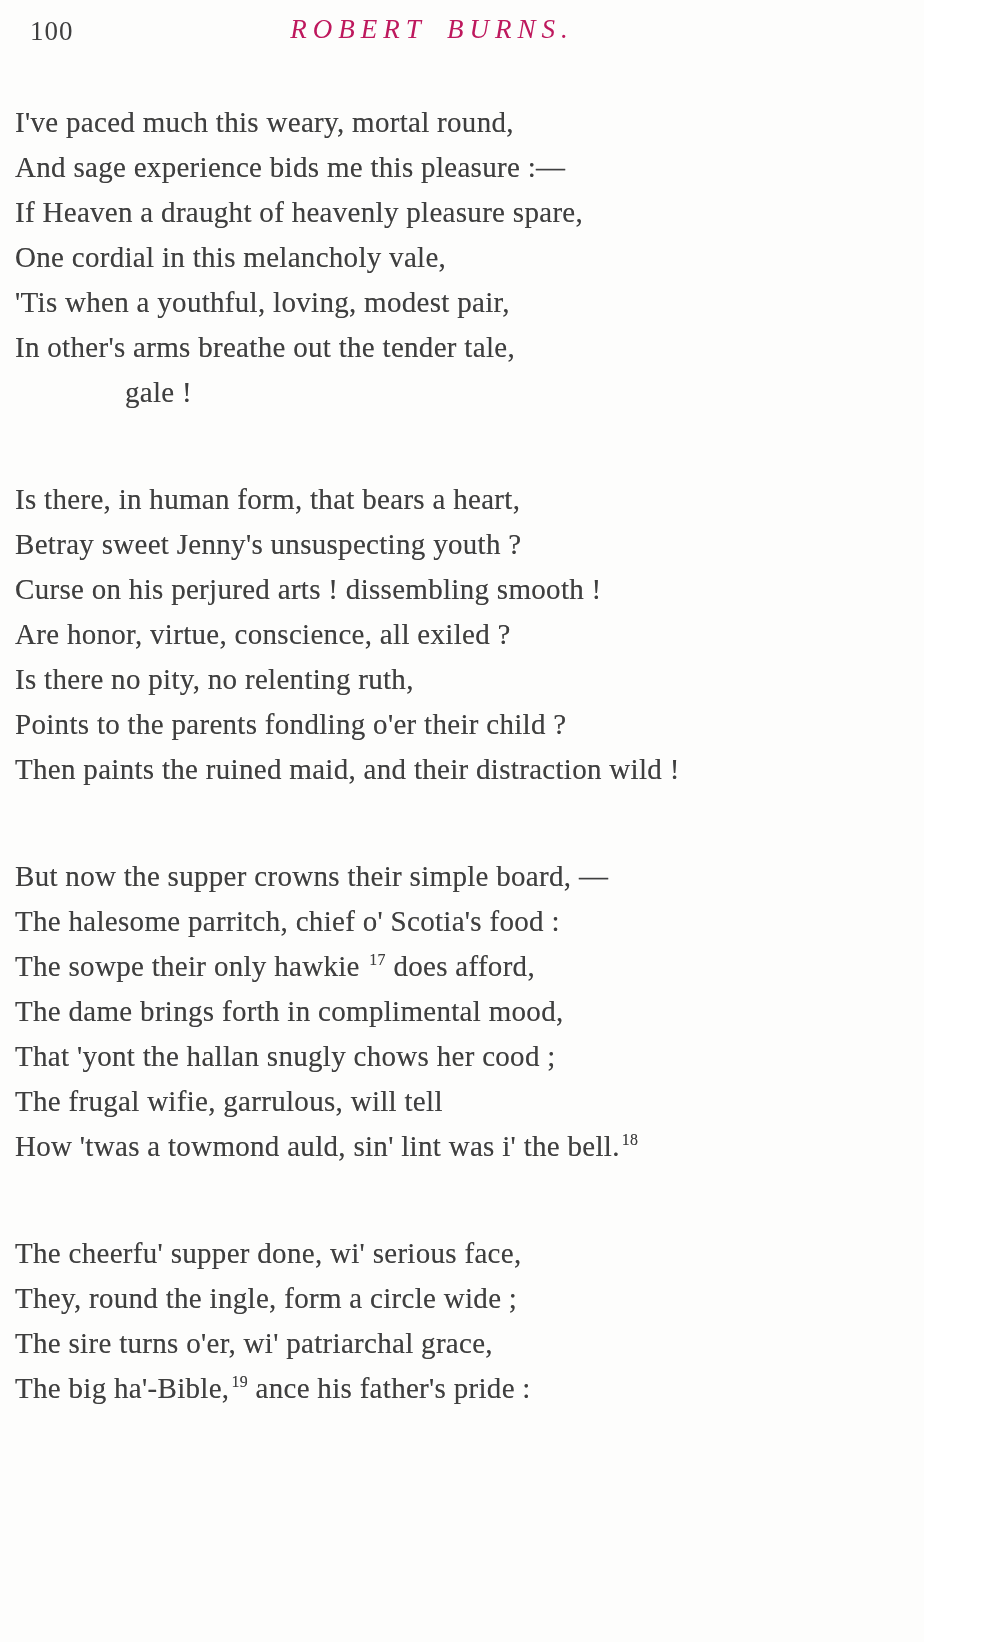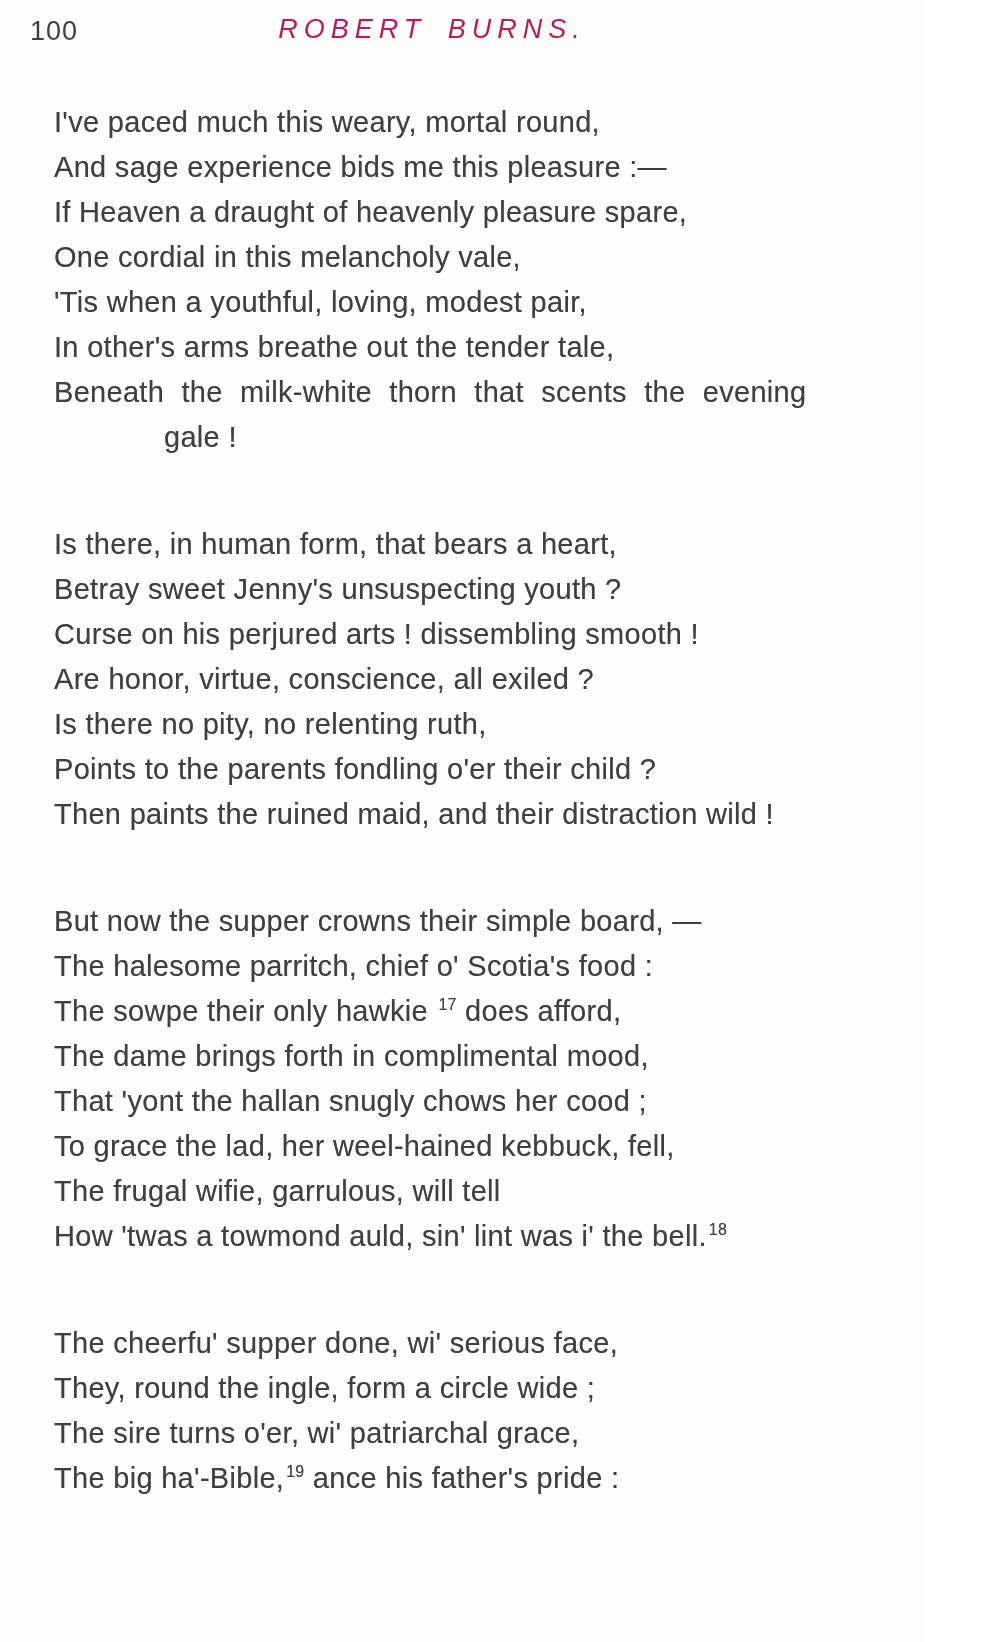--- a/index.html
+++ b/index.html
@@ -1,21 +1,21 @@
 <!DOCTYPE html>
 <html><head>
 <meta charset="utf-8">
 <style>
   html, body { margin: 0; padding: 0; background: #ffffff; }
   .page {
     position: relative;
     width: 924px;
     height: 1642px;
     background: #fdfdfc;
-    font-family: Liberation Sans, sans-serif;
+    font-family: Liberation Serif, serif;
     color: #3f3f3f;
     overflow: hidden;
     box-sizing: border-box;
   }
   .page-header {
     position: relative;
     padding-top: 16px;
     height: 44px;
   }
   .page-number {
@@ -32,21 +32,21 @@
     top: 14px;
     text-align: center;
     font-style: italic;
     font-size: 27px;
     letter-spacing: 6px;
     word-spacing: 8px;
     color: #be185d;
   }
   .poem {
     margin-top: 40px;
-    padding-left: 54px;
+    padding-left: 15px;
     padding-right: 40px;
   }
   .stanza { margin-bottom: 62px; }
   .stanza:last-child { margin-bottom: 17px; }
   .line {
     font-size: 29px;
     line-height: 45px;
     white-space: nowrap;
     letter-spacing: 0.3px;
     text-shadow: 0 0 0.6px rgba(70,70,70,0.55);
@@ -69,39 +69,37 @@
     <span class="running-title">ROBERT BURNS.</span>
   </div>
   <div class="poem">
       <div class="stanza">
         <div class="line">I've paced much this weary, mortal round,</div>
         <div class="line">And sage experience bids me this pleasure :—</div>
         <div class="line">If Heaven a draught of heavenly pleasure spare,</div>
         <div class="line">One cordial in this melancholy vale,</div>
         <div class="line">'Tis when a youthful, loving, modest pair,</div>
         <div class="line">In other's arms breathe out the tender tale,</div>
-        <div class="line justify">Beneath the milk-white thorn that scents the evening</div>
         <div class="line indent">gale !</div>
       </div>
       <div class="stanza">
         <div class="line">Is there, in human form, that bears a heart,</div>
         <div class="line">Betray sweet Jenny's unsuspecting youth ?</div>
         <div class="line">Curse on his perjured arts ! dissembling smooth !</div>
         <div class="line">Are honor, virtue, conscience, all exiled ?</div>
         <div class="line">Is there no pity, no relenting ruth,</div>
         <div class="line">Points to the parents fondling o'er their child ?</div>
         <div class="line">Then paints the ruined maid, and their distraction wild !</div>
       </div>
       <div class="stanza">
         <div class="line">But now the supper crowns their simple board, —</div>
         <div class="line">The halesome parritch, chief o' Scotia's food :</div>
         <div class="line">The sowpe their only hawkie <sup class="fnref">17</sup> does afford,</div>
         <div class="line">The dame brings forth in complimental mood,</div>
         <div class="line">That 'yont the hallan snugly chows her cood ;</div>
-        <div class="line">To grace the lad, her weel-hained kebbuck, fell,</div>
         <div class="line">The frugal wifie, garrulous, will tell</div>
         <div class="line">How 'twas a towmond auld, sin' lint was i' the bell.<sup class="fnref">18</sup></div>
       </div>
       <div class="stanza">
         <div class="line">The cheerfu' supper done, wi' serious face,</div>
         <div class="line">They, round the ingle, form a circle wide ;</div>
         <div class="line">The sire turns o'er, wi' patriarchal grace,</div>
         <div class="line">The big ha'-Bible,<sup class="fnref">19</sup> ance his father's pride :</div>
       </div>
     </div>

